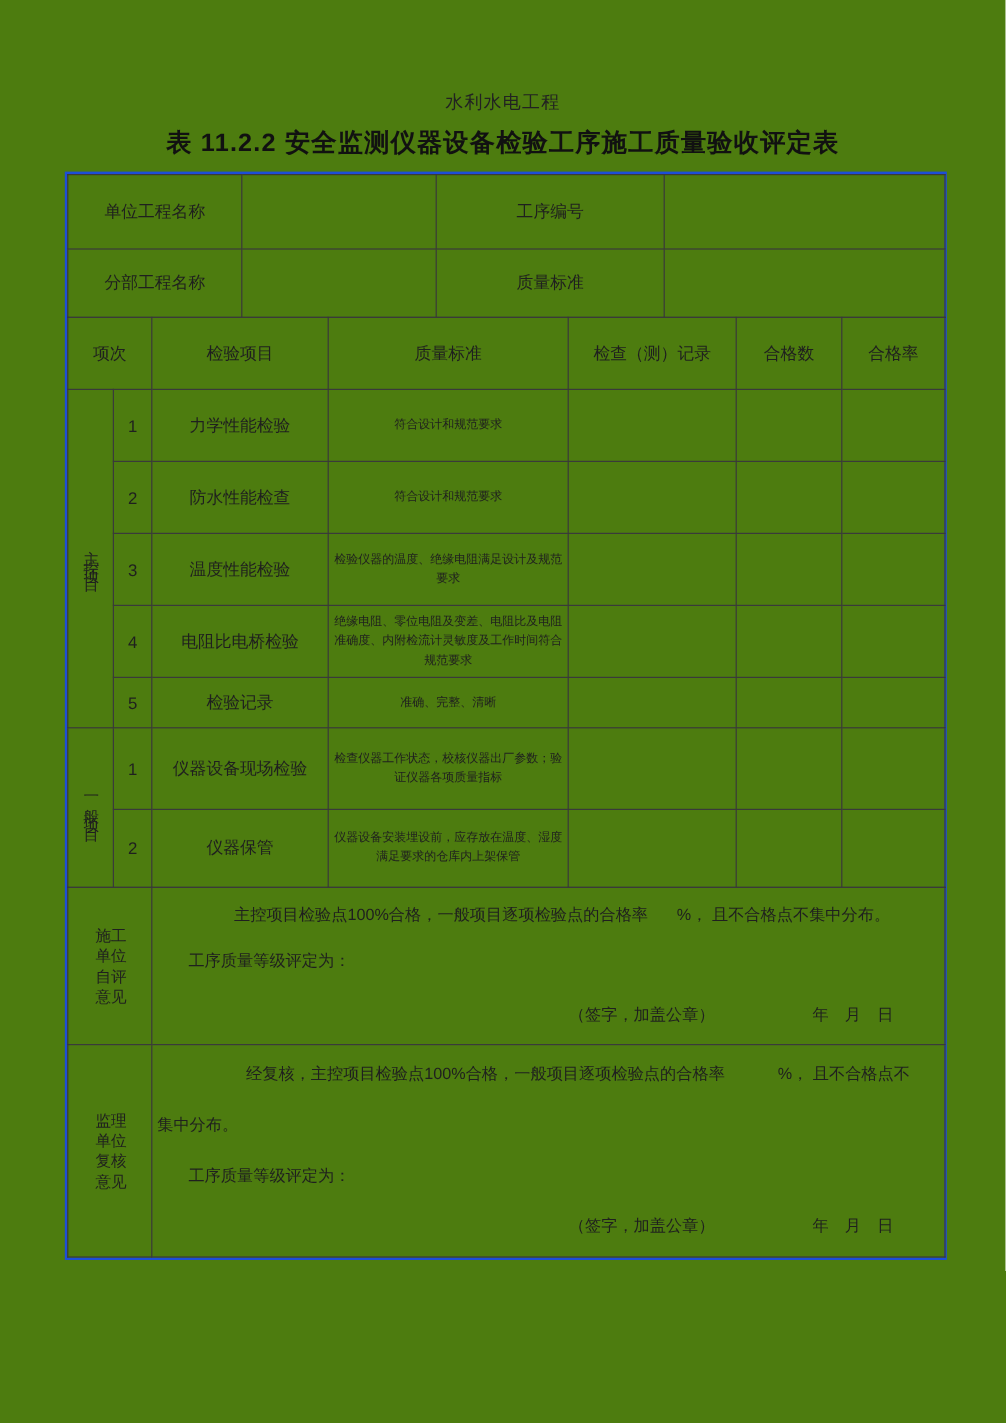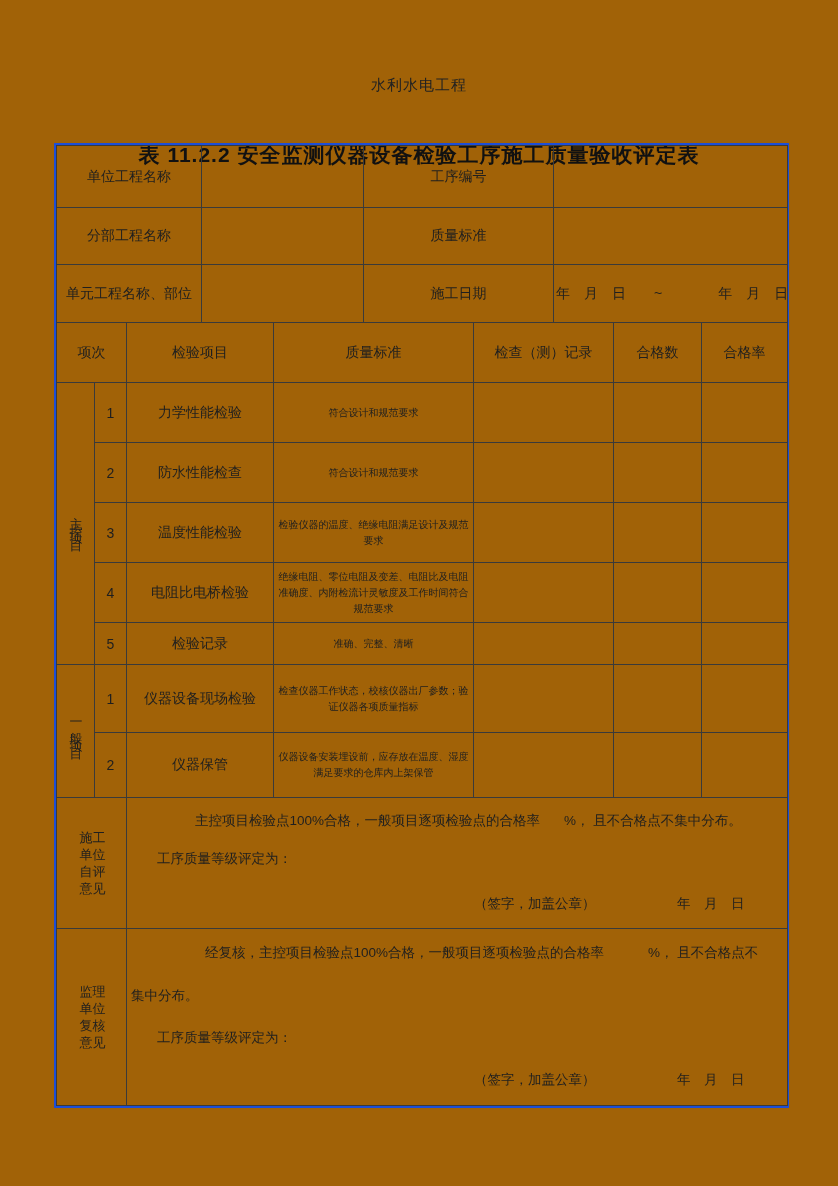--- a/index.html
+++ b/index.html
@@ -1,30 +1,30 @@
 <!DOCTYPE html>
 <html><head>
 <meta charset="utf-8">
 <style>
   html,body{margin:0;padding:0;background:#ffffff;}
   .page{
     position:relative;
     width:838px;height:1186px;
-    background:#a16207;
+    background:#4d7c0f;
     color:#1f1f1f;
     font-family:"Liberation Sans",sans-serif;
     overflow:hidden;
   }
   .subtitle{
     position:absolute;top:76px;left:0;width:100%;
     text-align:center;font-size:15px;letter-spacing:1px;color:#222;
   }
   .title{
     position:absolute;top:105px;left:0;width:100%;
-    text-align:center;font-size:21px;font-weight:bold;letter-spacing:1px;color:#111;margin-top:36px;
+    text-align:center;font-size:21px;font-weight:bold;letter-spacing:1px;color:#111;
   }
   .sheet{
     position:absolute;left:54px;top:143px;width:731px;
     border:2px solid #1d4ed8;
   }
   table{border-collapse:collapse;table-layout:fixed;width:731px;}
   table+table{margin-top:-1px;}
   td{
     border:1px solid #3a3a3a;
     padding:0 2px;
@@ -80,26 +80,20 @@
         <td>单位工程名称</td>
         <td></td>
         <td>工序编号</td>
         <td></td>
       </tr>
       <tr style="height:57px">
         <td>分部工程名称</td>
         <td></td>
         <td>质量标准</td>
         <td></td>
-      </tr>
-      <tr style="height:58px">
-        <td>单元工程名称、部位</td>
-        <td></td>
-        <td>施工日期</td>
-        <td class="date-range">年　月　日　　~　　　　年　月　日</td>
       </tr>
     </tbody>
       </table>
 
     <table>
       <colgroup>
         <col style="width:38px">
           <col style="width:32px">
           <col style="width:147px">
         <col style="width:200px">

